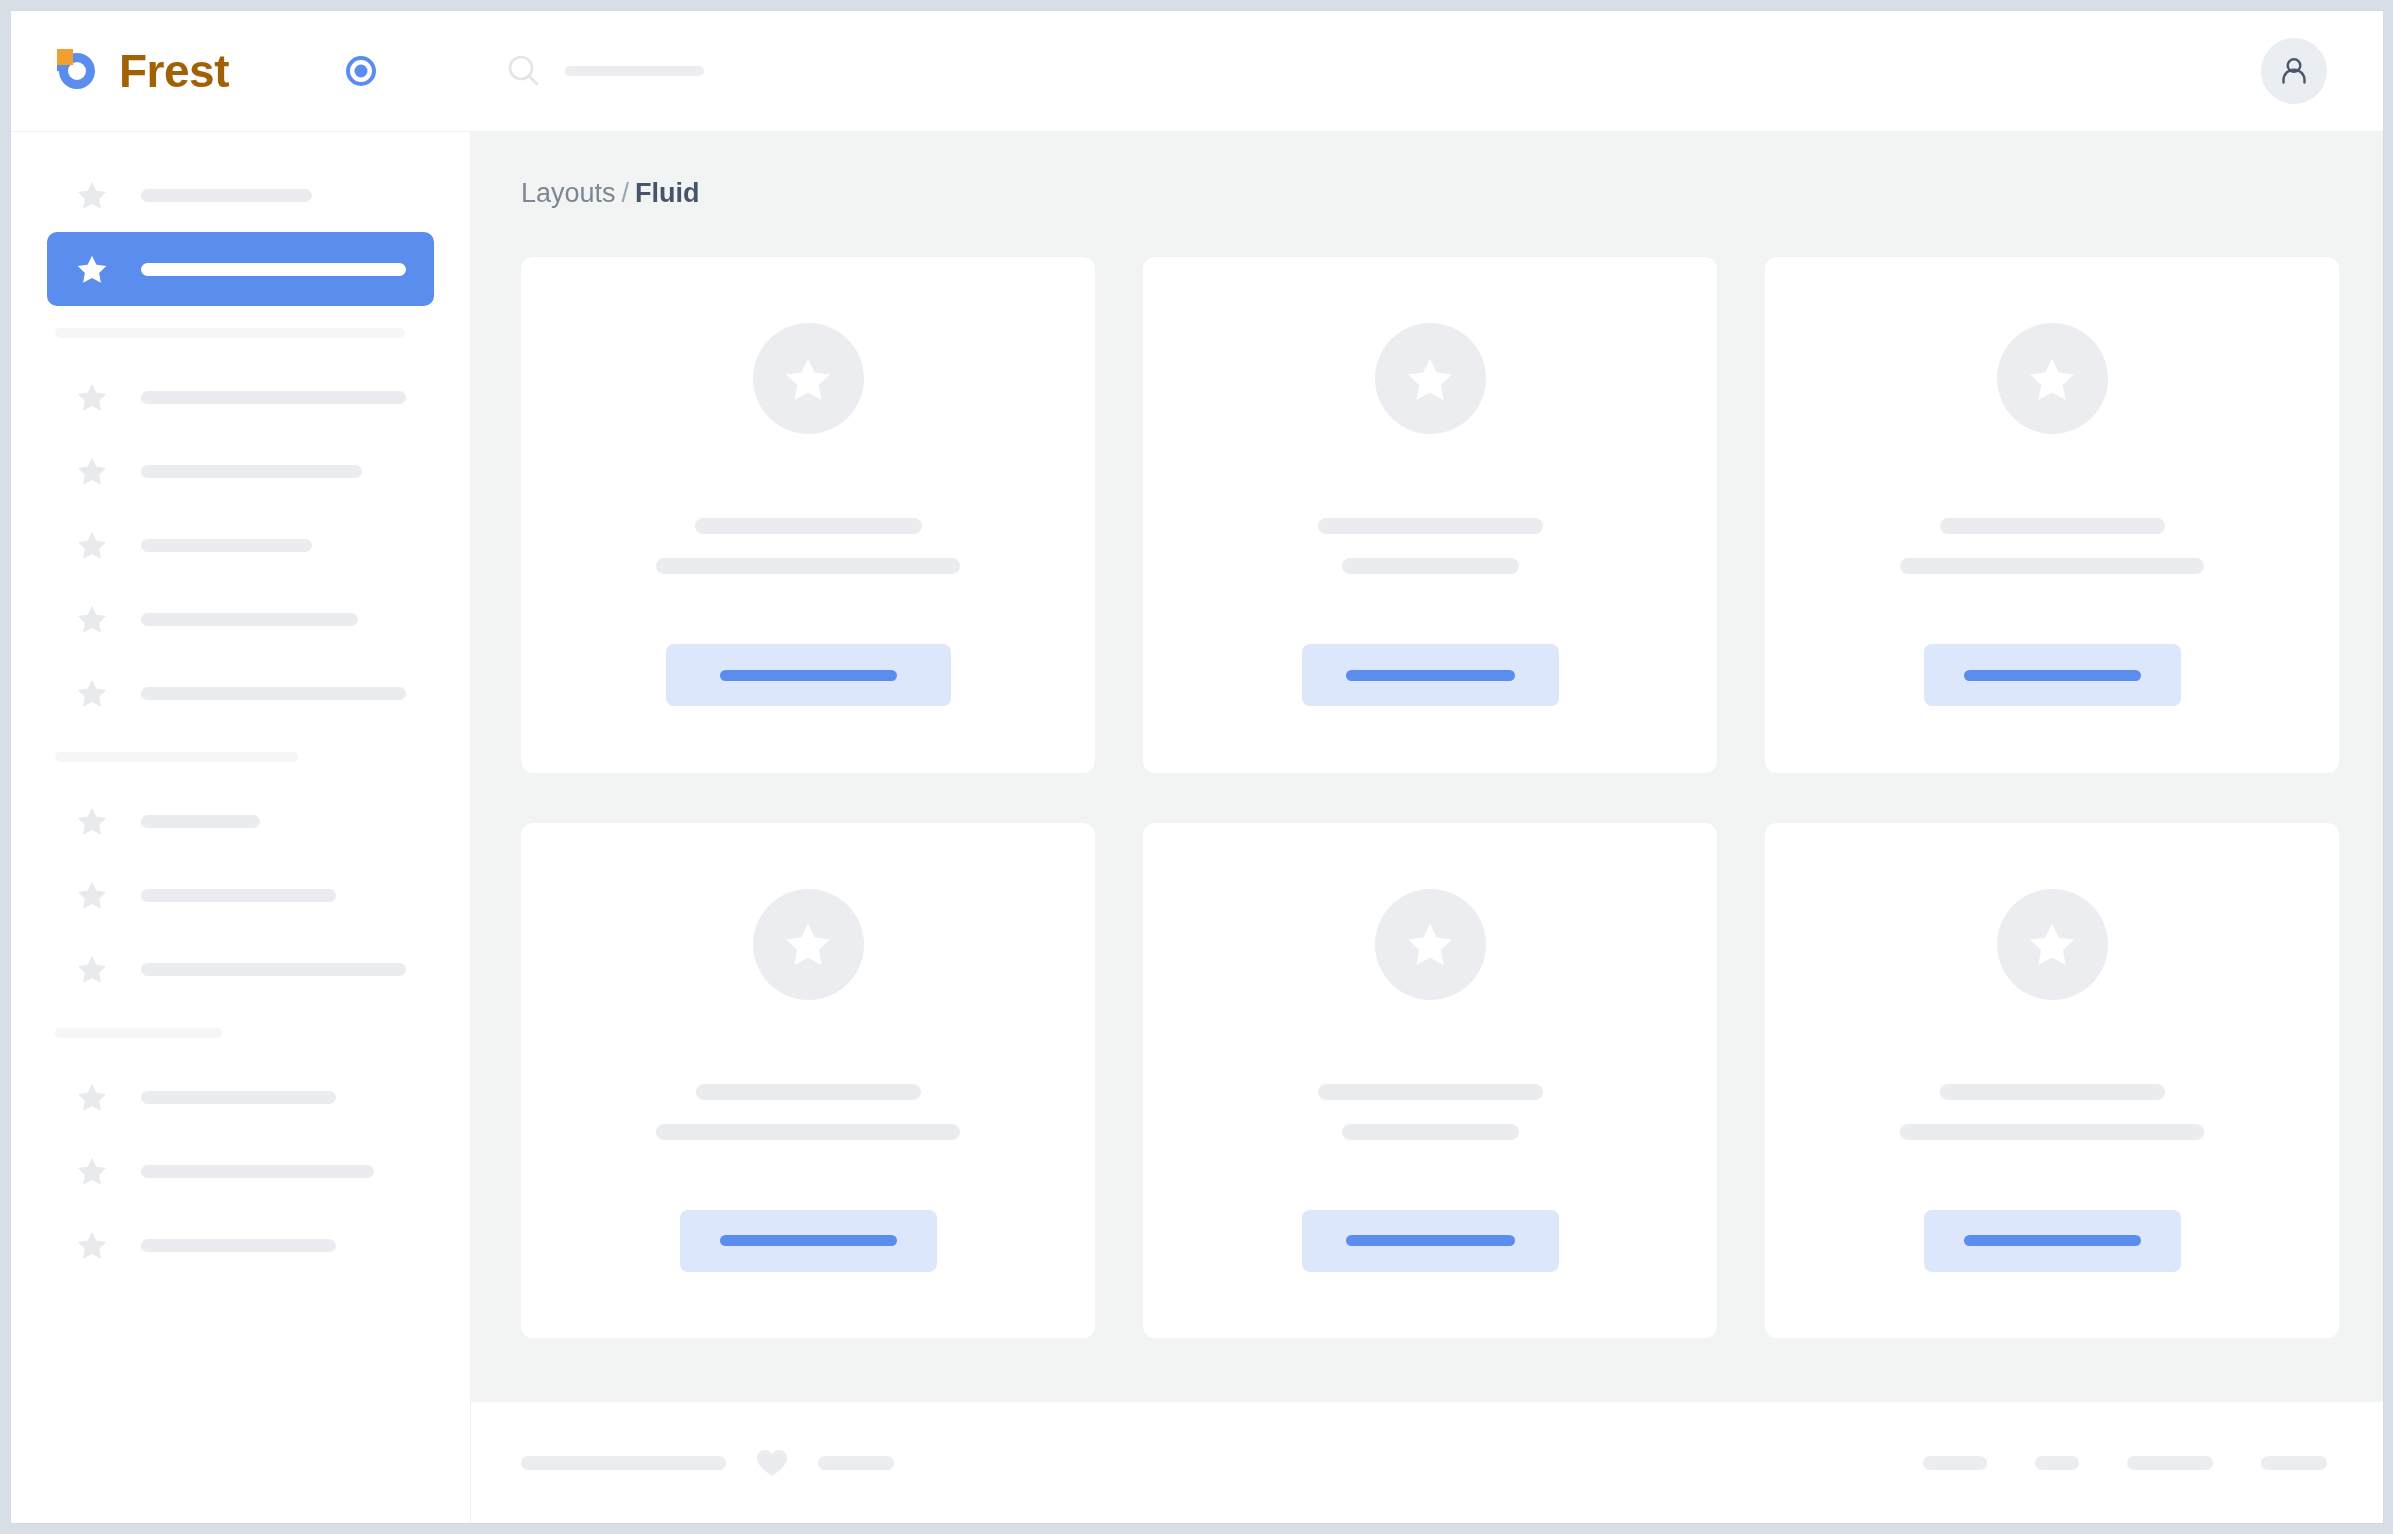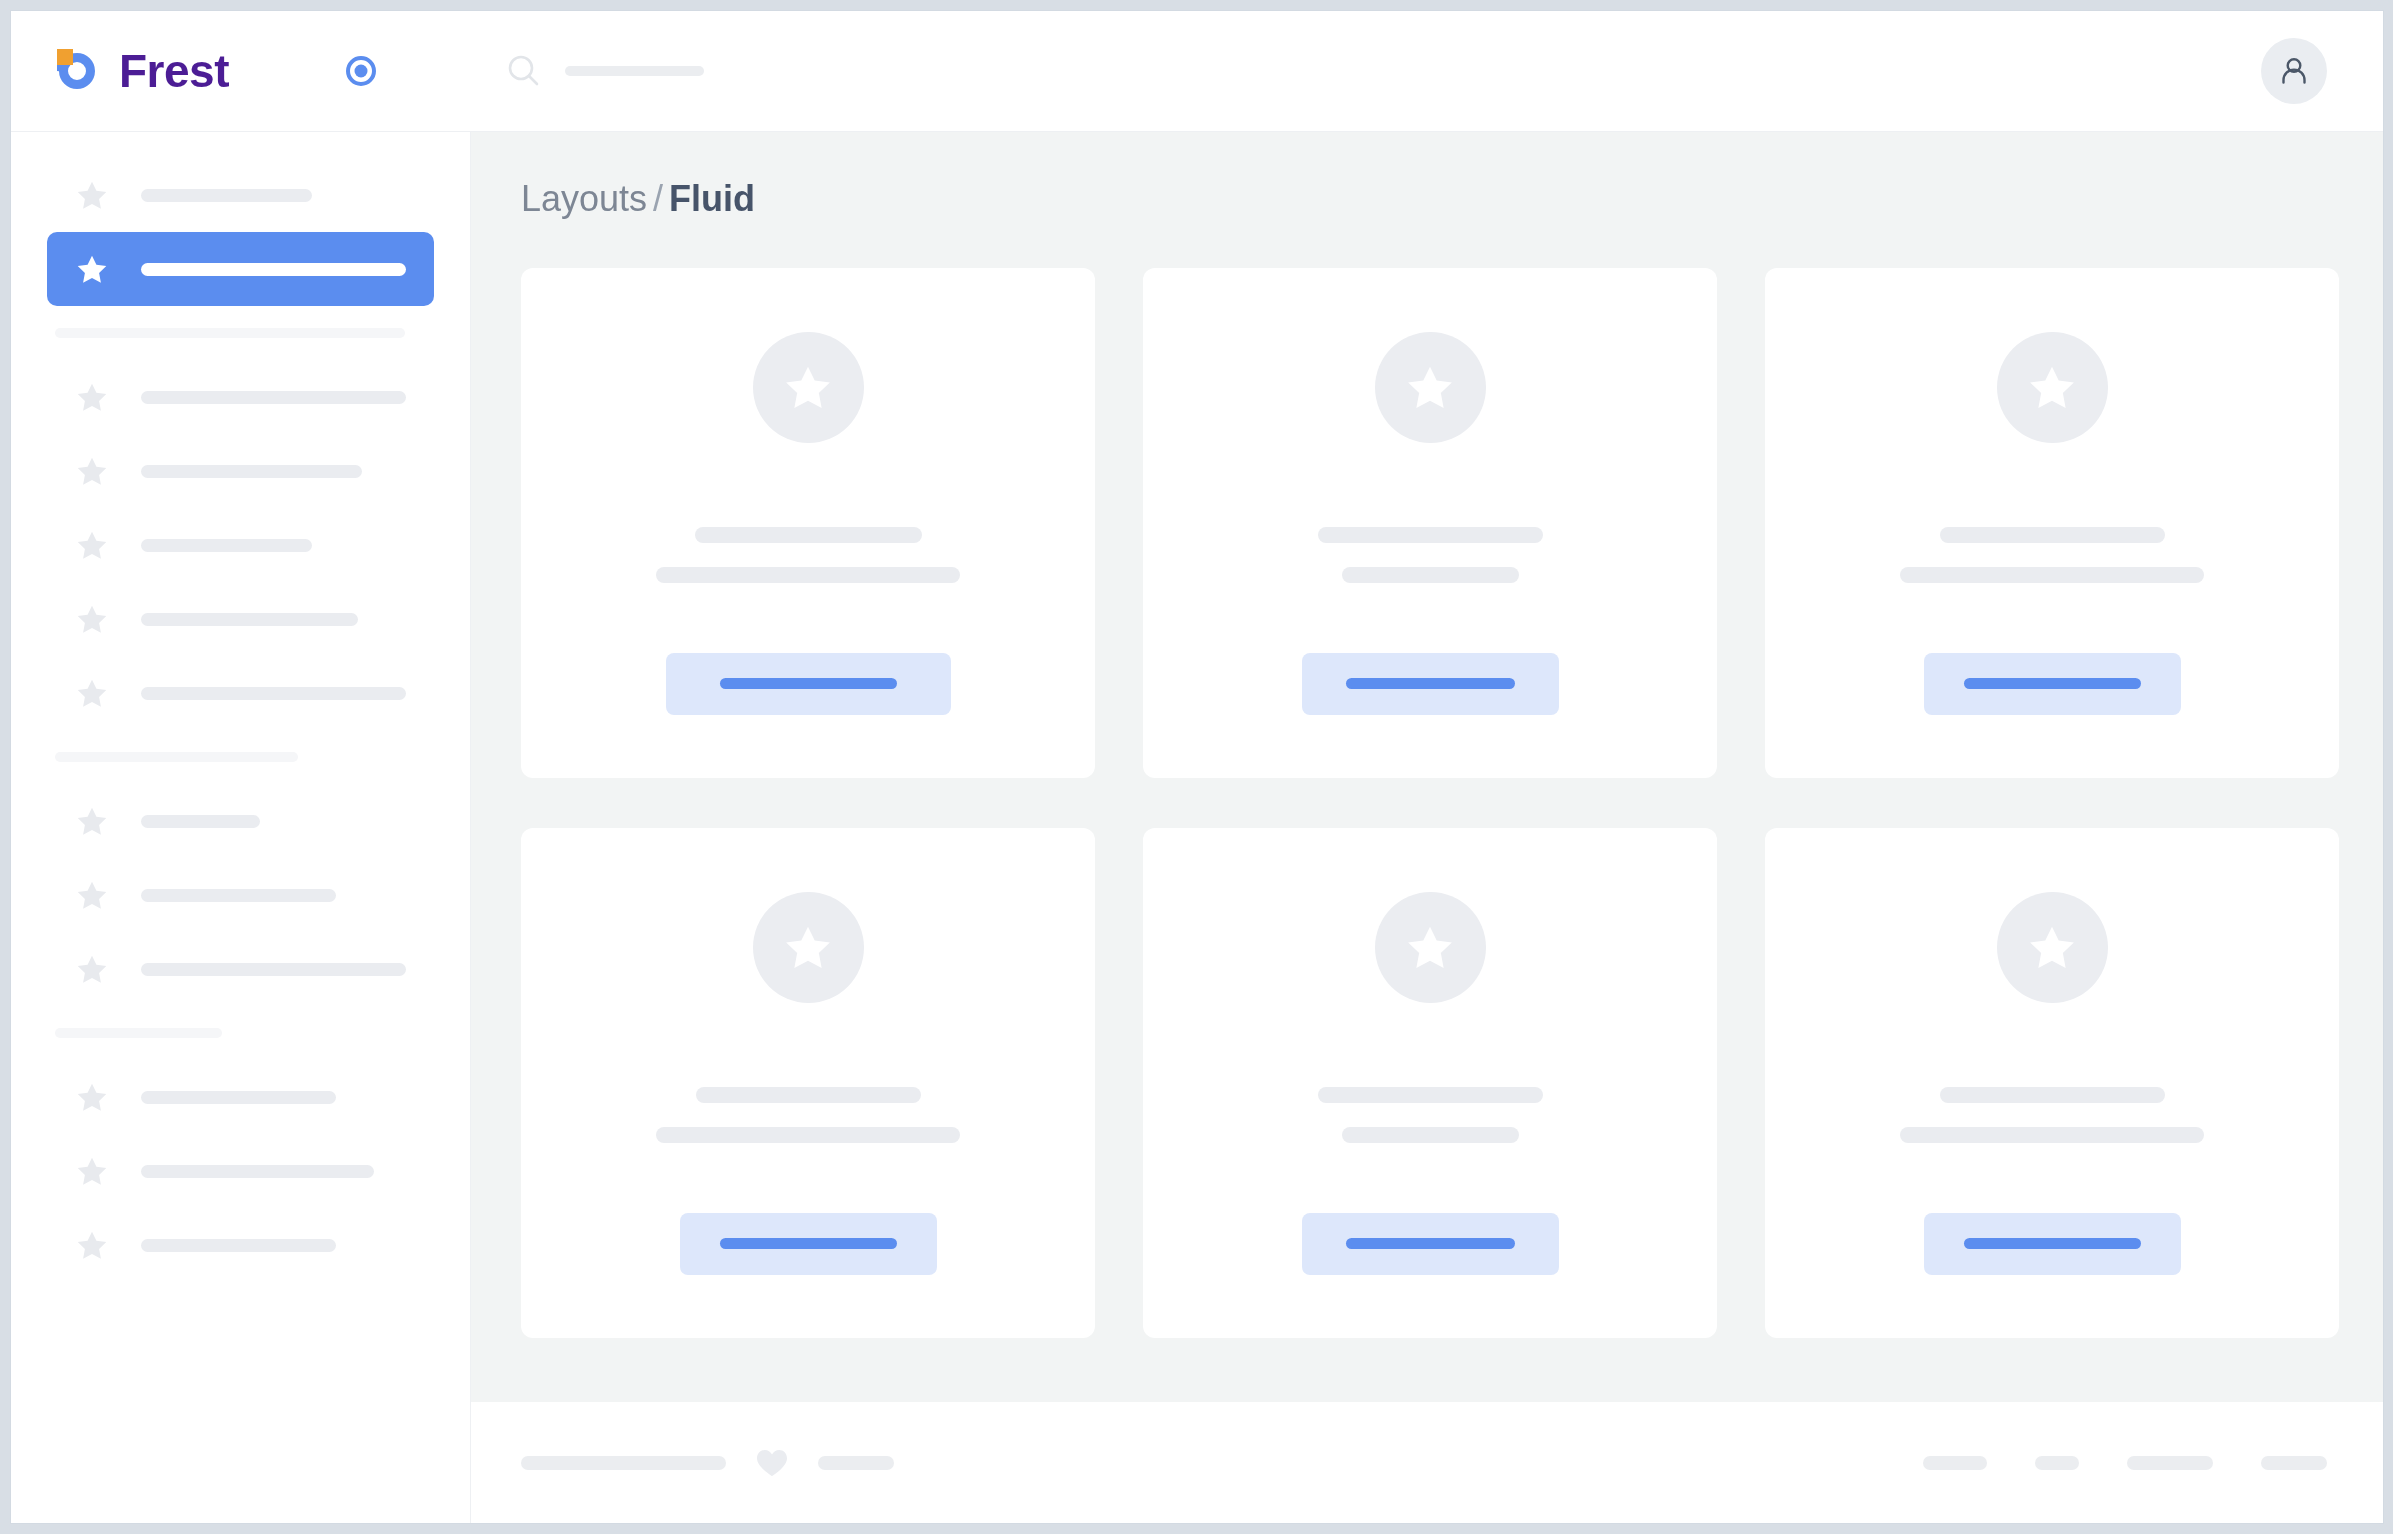--- a/index.html
+++ b/index.html
@@ -49,21 +49,21 @@
     position: relative;
     width: 56px;
     height: 56px;
     flex: 0 0 56px;
   }
   .logo-mark svg { display: block; }
 
   .brand-name {
     font-size: 46px;
     font-weight: bold;
-    color: #4c1d95;
+    color: #a16207;
     letter-spacing: -0.5px;
     margin-left: 14px;
     line-height: 1;
   }
 
   .pin-toggle {
     margin-left: 115px;
     width: 34px;
     height: 34px;
     flex: 0 0 34px;
@@ -160,21 +160,21 @@
   .content-surface {
     flex: 1 1 auto;
     background: #f2f4f4;
     padding: 46px 44px 64px 50px;
     display: flex;
     flex-direction: column;
     min-height: 0;
   }
 
   .breadcrumb {
-    font-size: 36px;
+    font-size: 27px;
     color: #7d8694;
     margin-bottom: 48px;
     white-space: nowrap;
   }
   .breadcrumb .crumb-root { color: #7d8694; }
   .breadcrumb .crumb-sep { color: #9aa3b0; margin: 0 6px; }
   .breadcrumb .crumb-current { color: #47546a; font-weight: bold; }
 
   .card-grid {
     flex: 1 1 auto;

